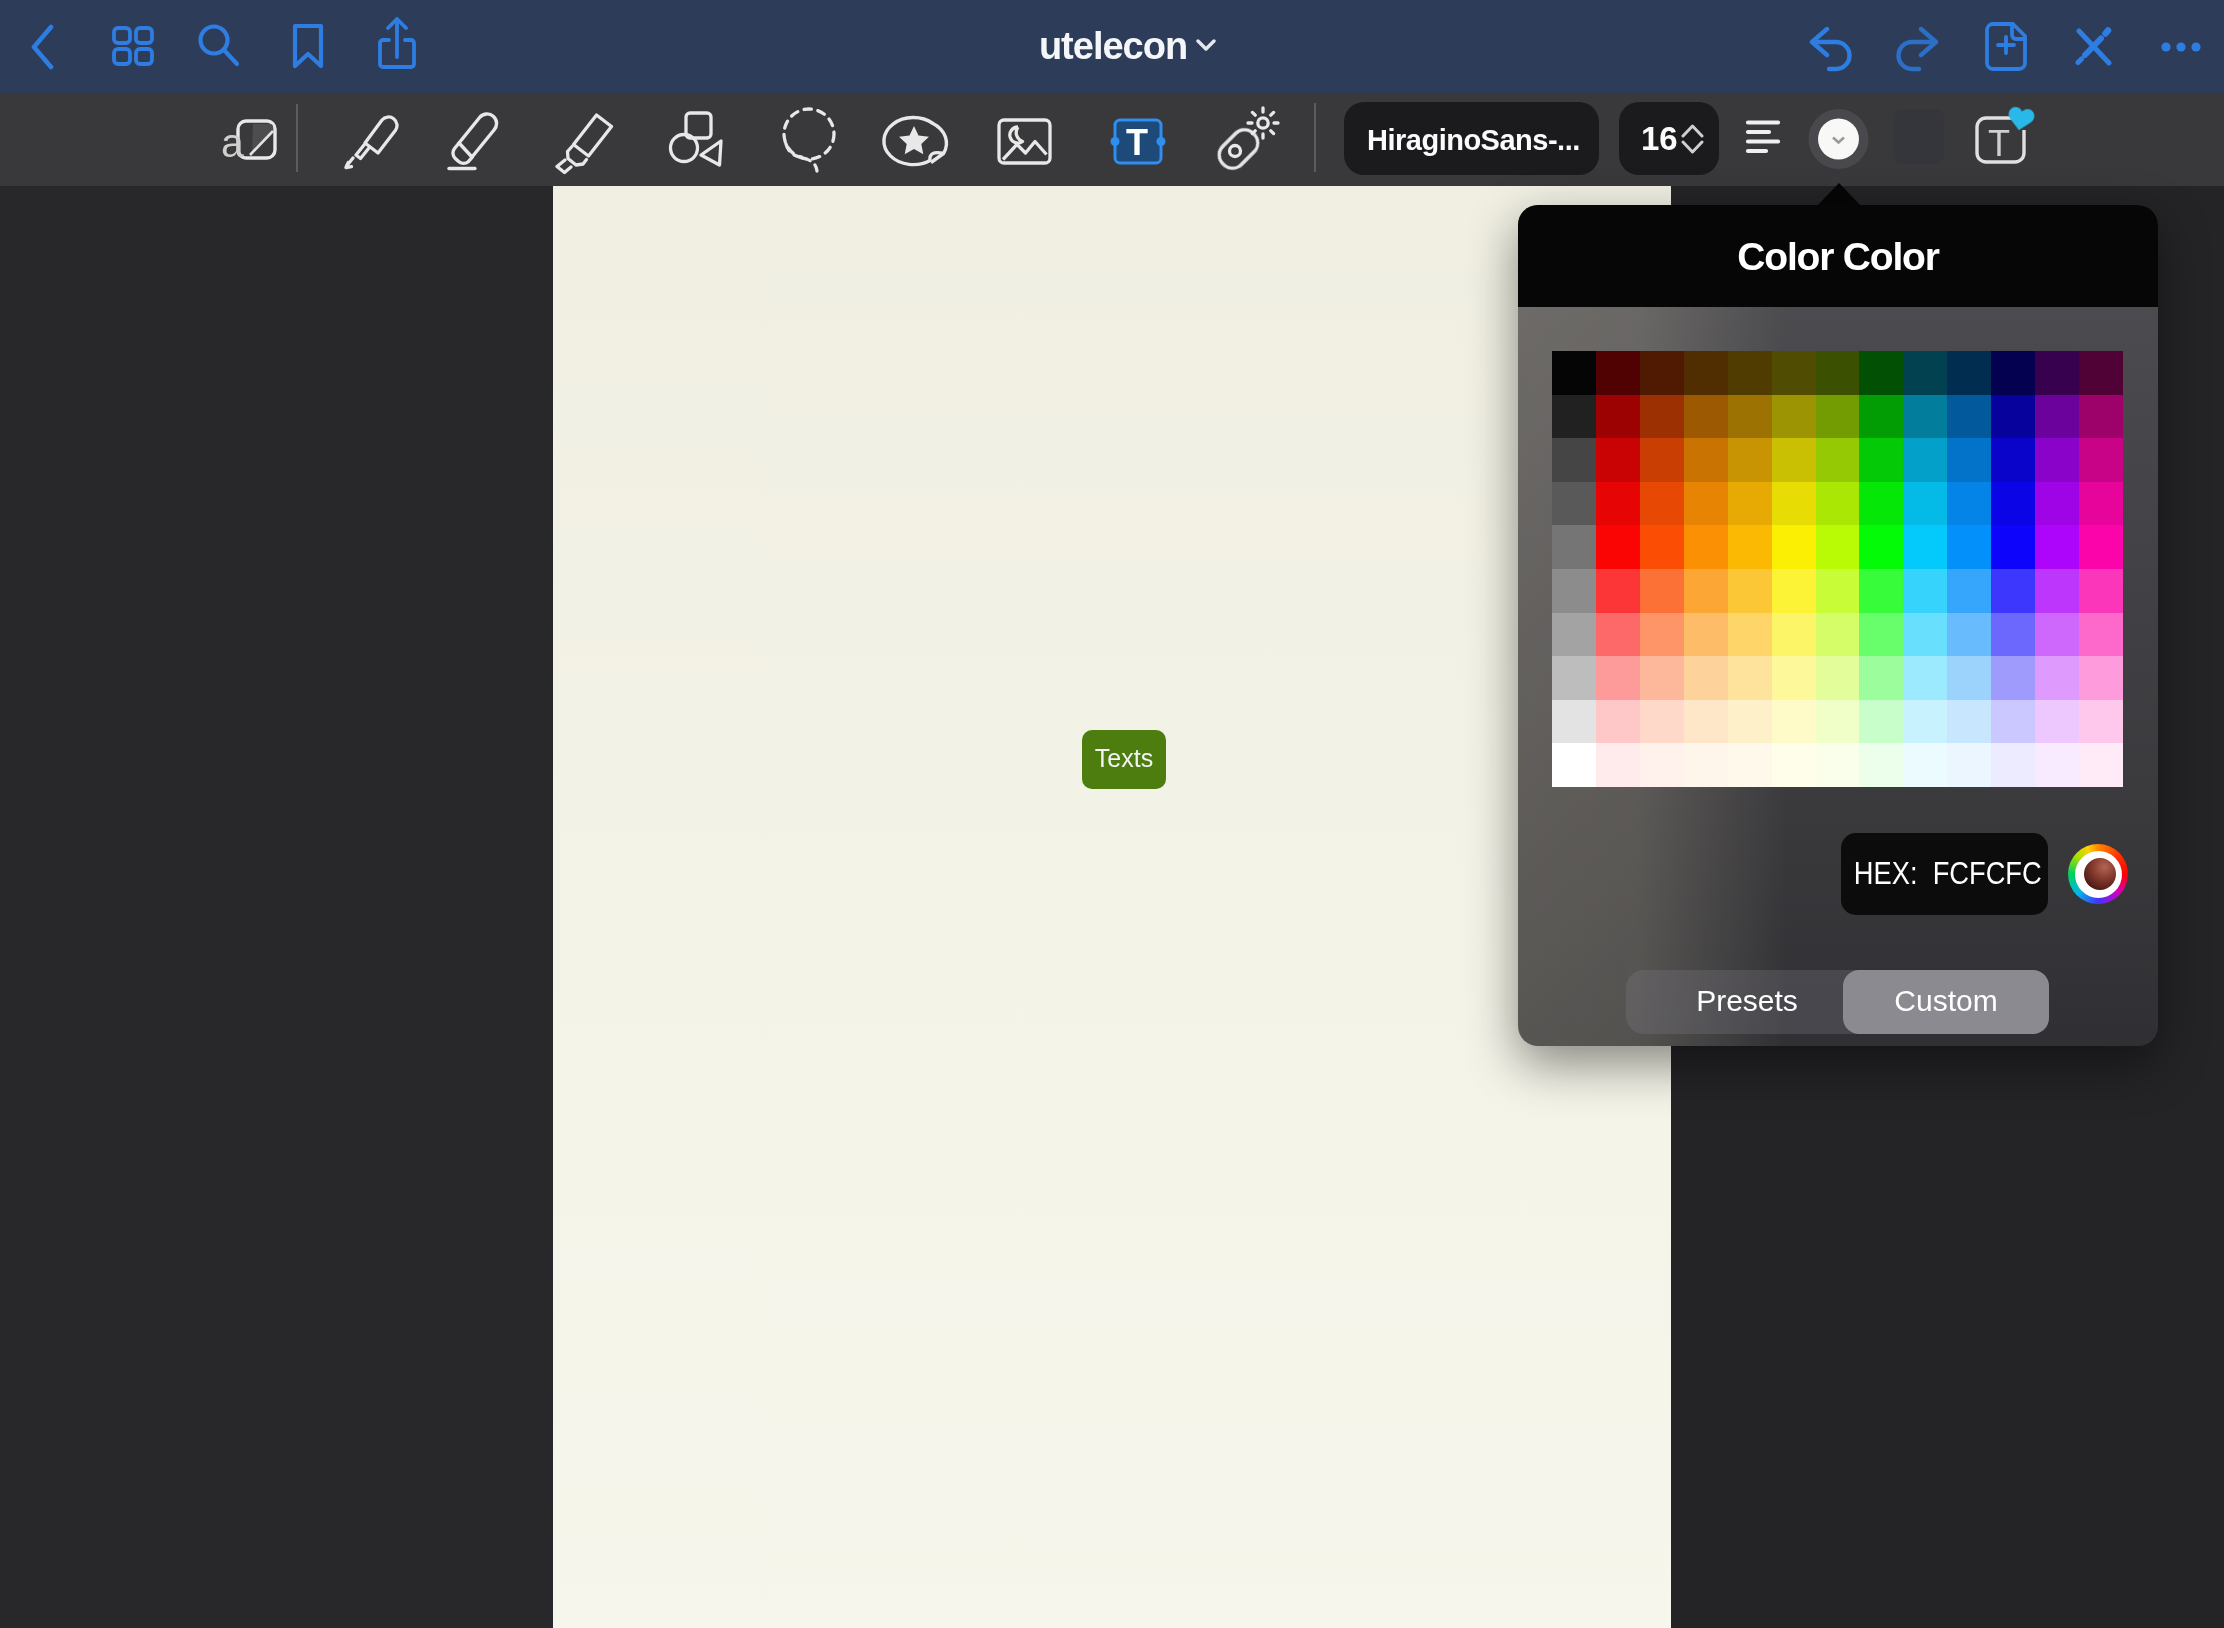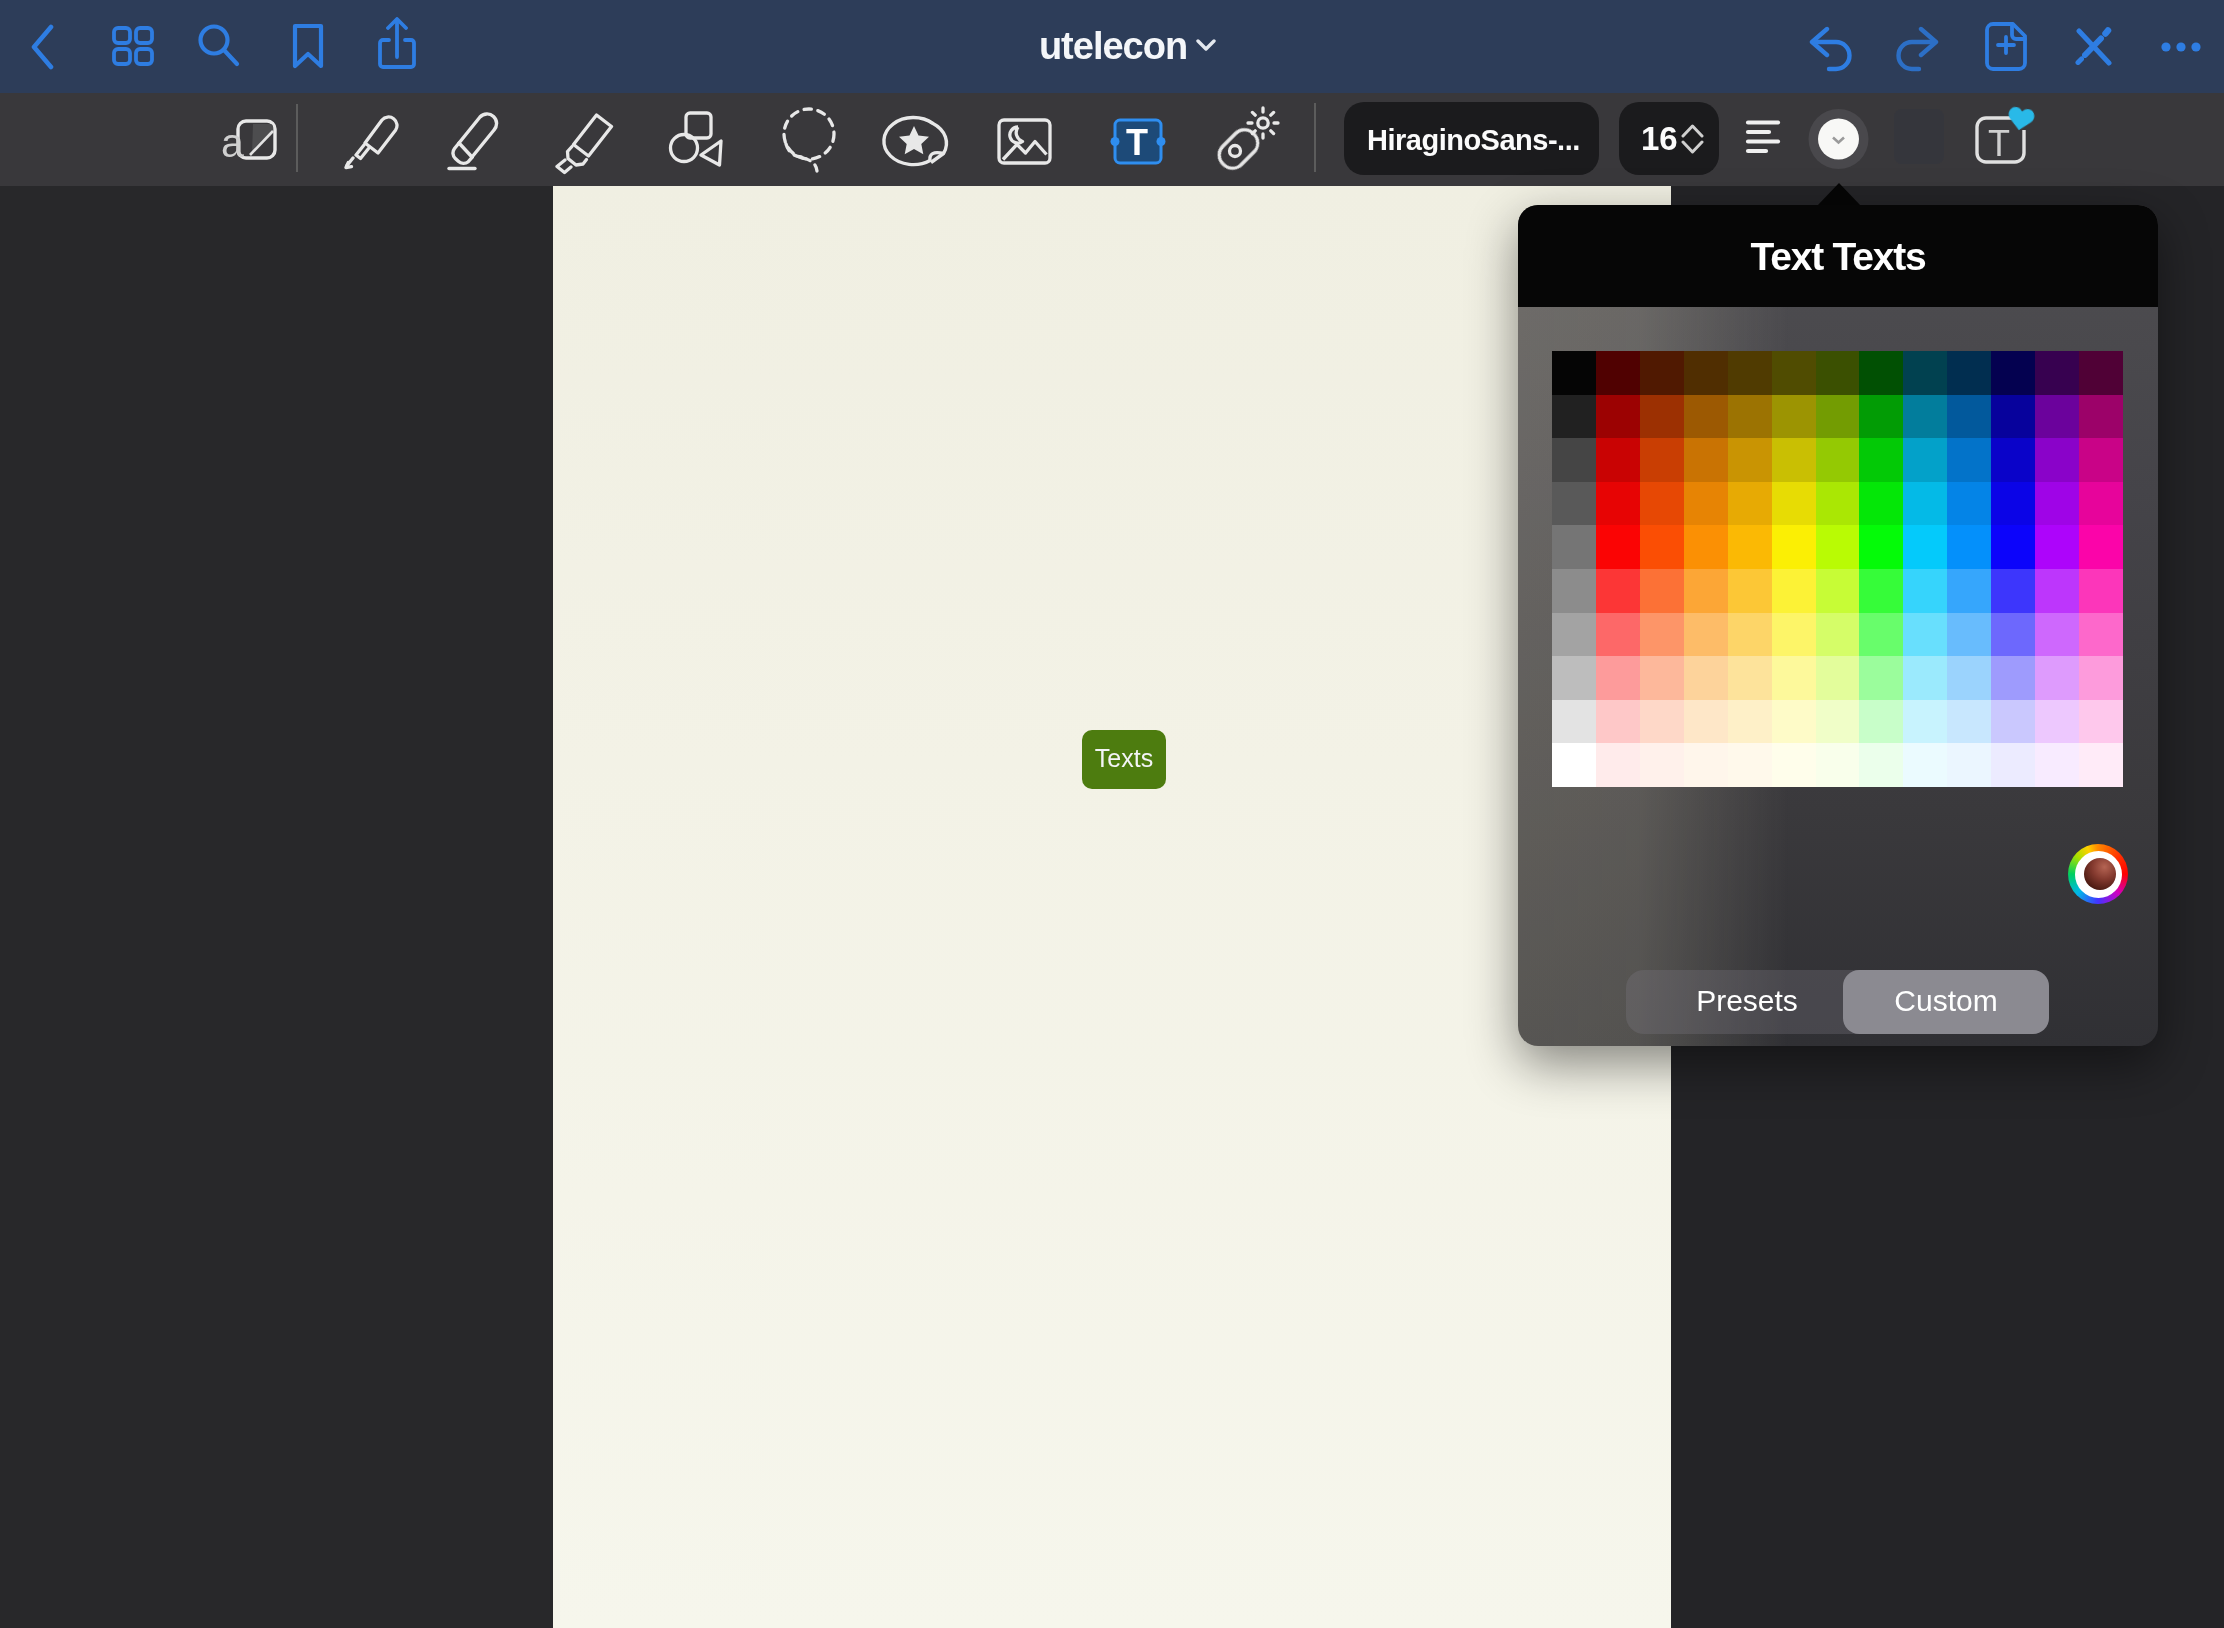--- a/index.html
+++ b/index.html
@@ -316,21 +316,22 @@
       <i style="background:#fff9eb"></i>
       <i style="background:#fffeeb"></i>
       <i style="background:#f9ffeb"></i>
       <i style="background:#ebffeb"></i>
       <i style="background:#ebfbff"></i>
       <i style="background:#ebf6ff"></i>
       <i style="background:#ecebff"></i>
       <i style="background:#f8ebff"></i>
       <i style="background:#ffebf8"></i>
     </div>
-  <div id="pheader">Text Texts</div>
+  <div id="pheader">Color Color</div>
+  <div id="hexbox"><span>HEX:&nbsp;&nbsp;FCFCFC</span></div>
   <div id="wheel">
       <div class="w2"></div>
       <div class="w3"></div>
     </div>
   <div id="seg">
       <div class="sel"></div>
       <div class="t1">Presets</div>
       <div class="t2">Custom</div>
     </div>
 </div>

